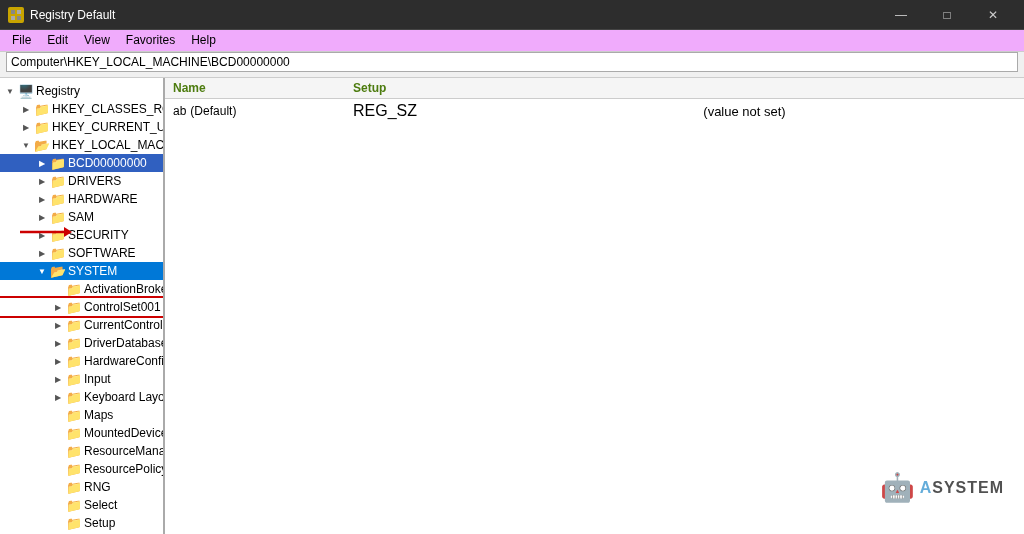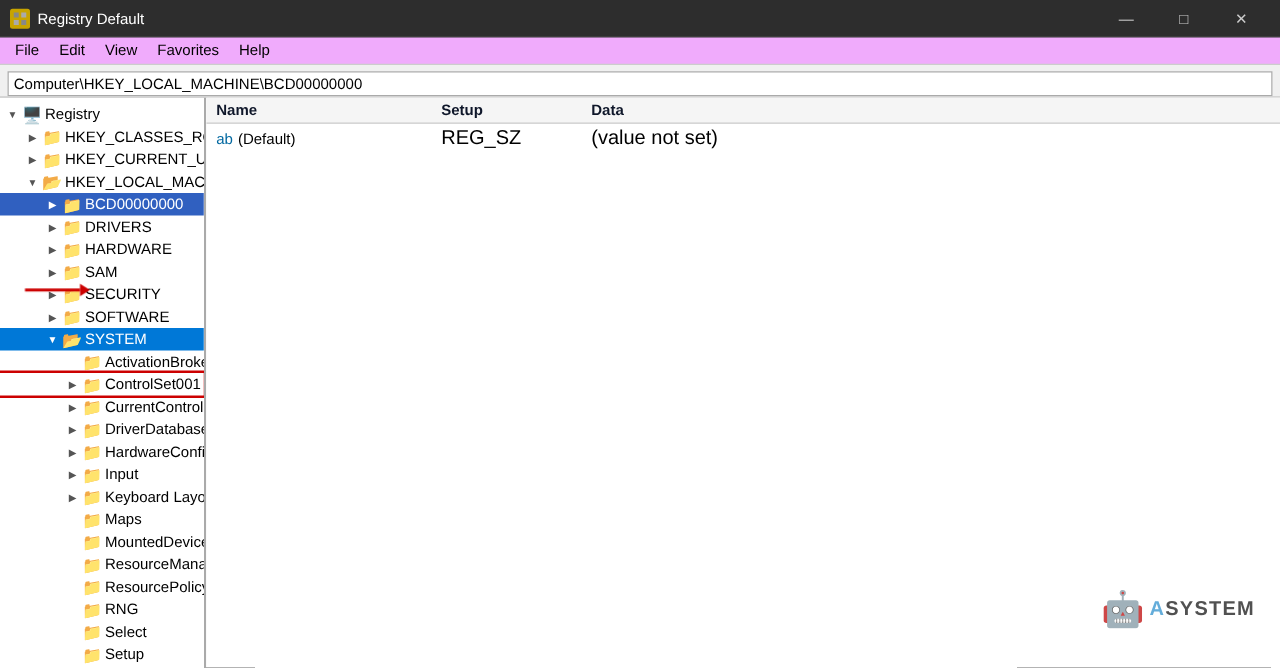--- a/index.html
+++ b/index.html
@@ -77,21 +77,21 @@
       height: 22px;
       display: flex;
       align-items: center;
     }
 
     
     .address-bar {
       background: #f0f0f0;
       height: 26px;
       display: flex;
-      align-items: flex-end;
+      align-items: flex-start;
       padding: 0 6px;
       border-bottom: 1px solid #ccc;
       gap: 4px;
     }
     .address-input {
       flex: 1;
       height: 20px;
       border: 1px solid #aaa;
       background: #fff;
       padding: 0 4px;
@@ -178,21 +178,21 @@
     .right-header {
       display: grid;
       grid-template-columns: 180px 120px 1fr;
       border-bottom: 1px solid #ccc;
       padding: 3px 8px;
       background: #f5f5f5;
     }
     .right-header-col {
       font-size: 12px;
       font-weight: bold;
-      color: #0f172a;
+      color: #4d7c0f;
     }
 
     .right-content {
       flex: 1;
       overflow-y: auto;
       padding: 2px 0;
     }
 
     .registry-row {
       display: grid;
@@ -202,21 +202,21 @@
       height: 20px;
     }
 
     .reg-name {
       display: flex;
       align-items: center;
       gap: 4px;
       font-size: 12px;
     }
     .reg-type { font-size: 16px; }
-    .reg-data { font-size: 16px; }
+    .reg-data { font-size: 13px; text-align: center; }
 
     .reg-icon {
       font-size: 14px;
     }
 
     
     .watermark {
       position: absolute;
       bottom: 30px;
       right: 20px;
@@ -439,26 +439,25 @@
         <div class="expander none"></div>
 
       </div>
 
     </div>
 
     <div class="right-panel">
       <div class="right-header">
         <div class="right-header-col">Name</div>
         <div class="right-header-col">Setup</div>
-        <div class="right-header-col">Data</div>
       </div>
       <div class="right-content">
         <div class="registry-row">
           <div class="reg-name">
-            <span class="reg-icon" style="font-size:12px;color:#0369a1;">ab</span>
+            <span class="reg-icon" style="font-size:12px;color:#000000;">ab</span>
             <span>(Default)</span>
           </div>
           <div class="reg-type">REG_SZ</div>
           <div class="reg-data">(value not set)</div>
         </div>
       </div>
     </div>
   </div>
 
   <div style="position:absolute; left:18px; top:225px; pointer-events:none; z-index:20;">

